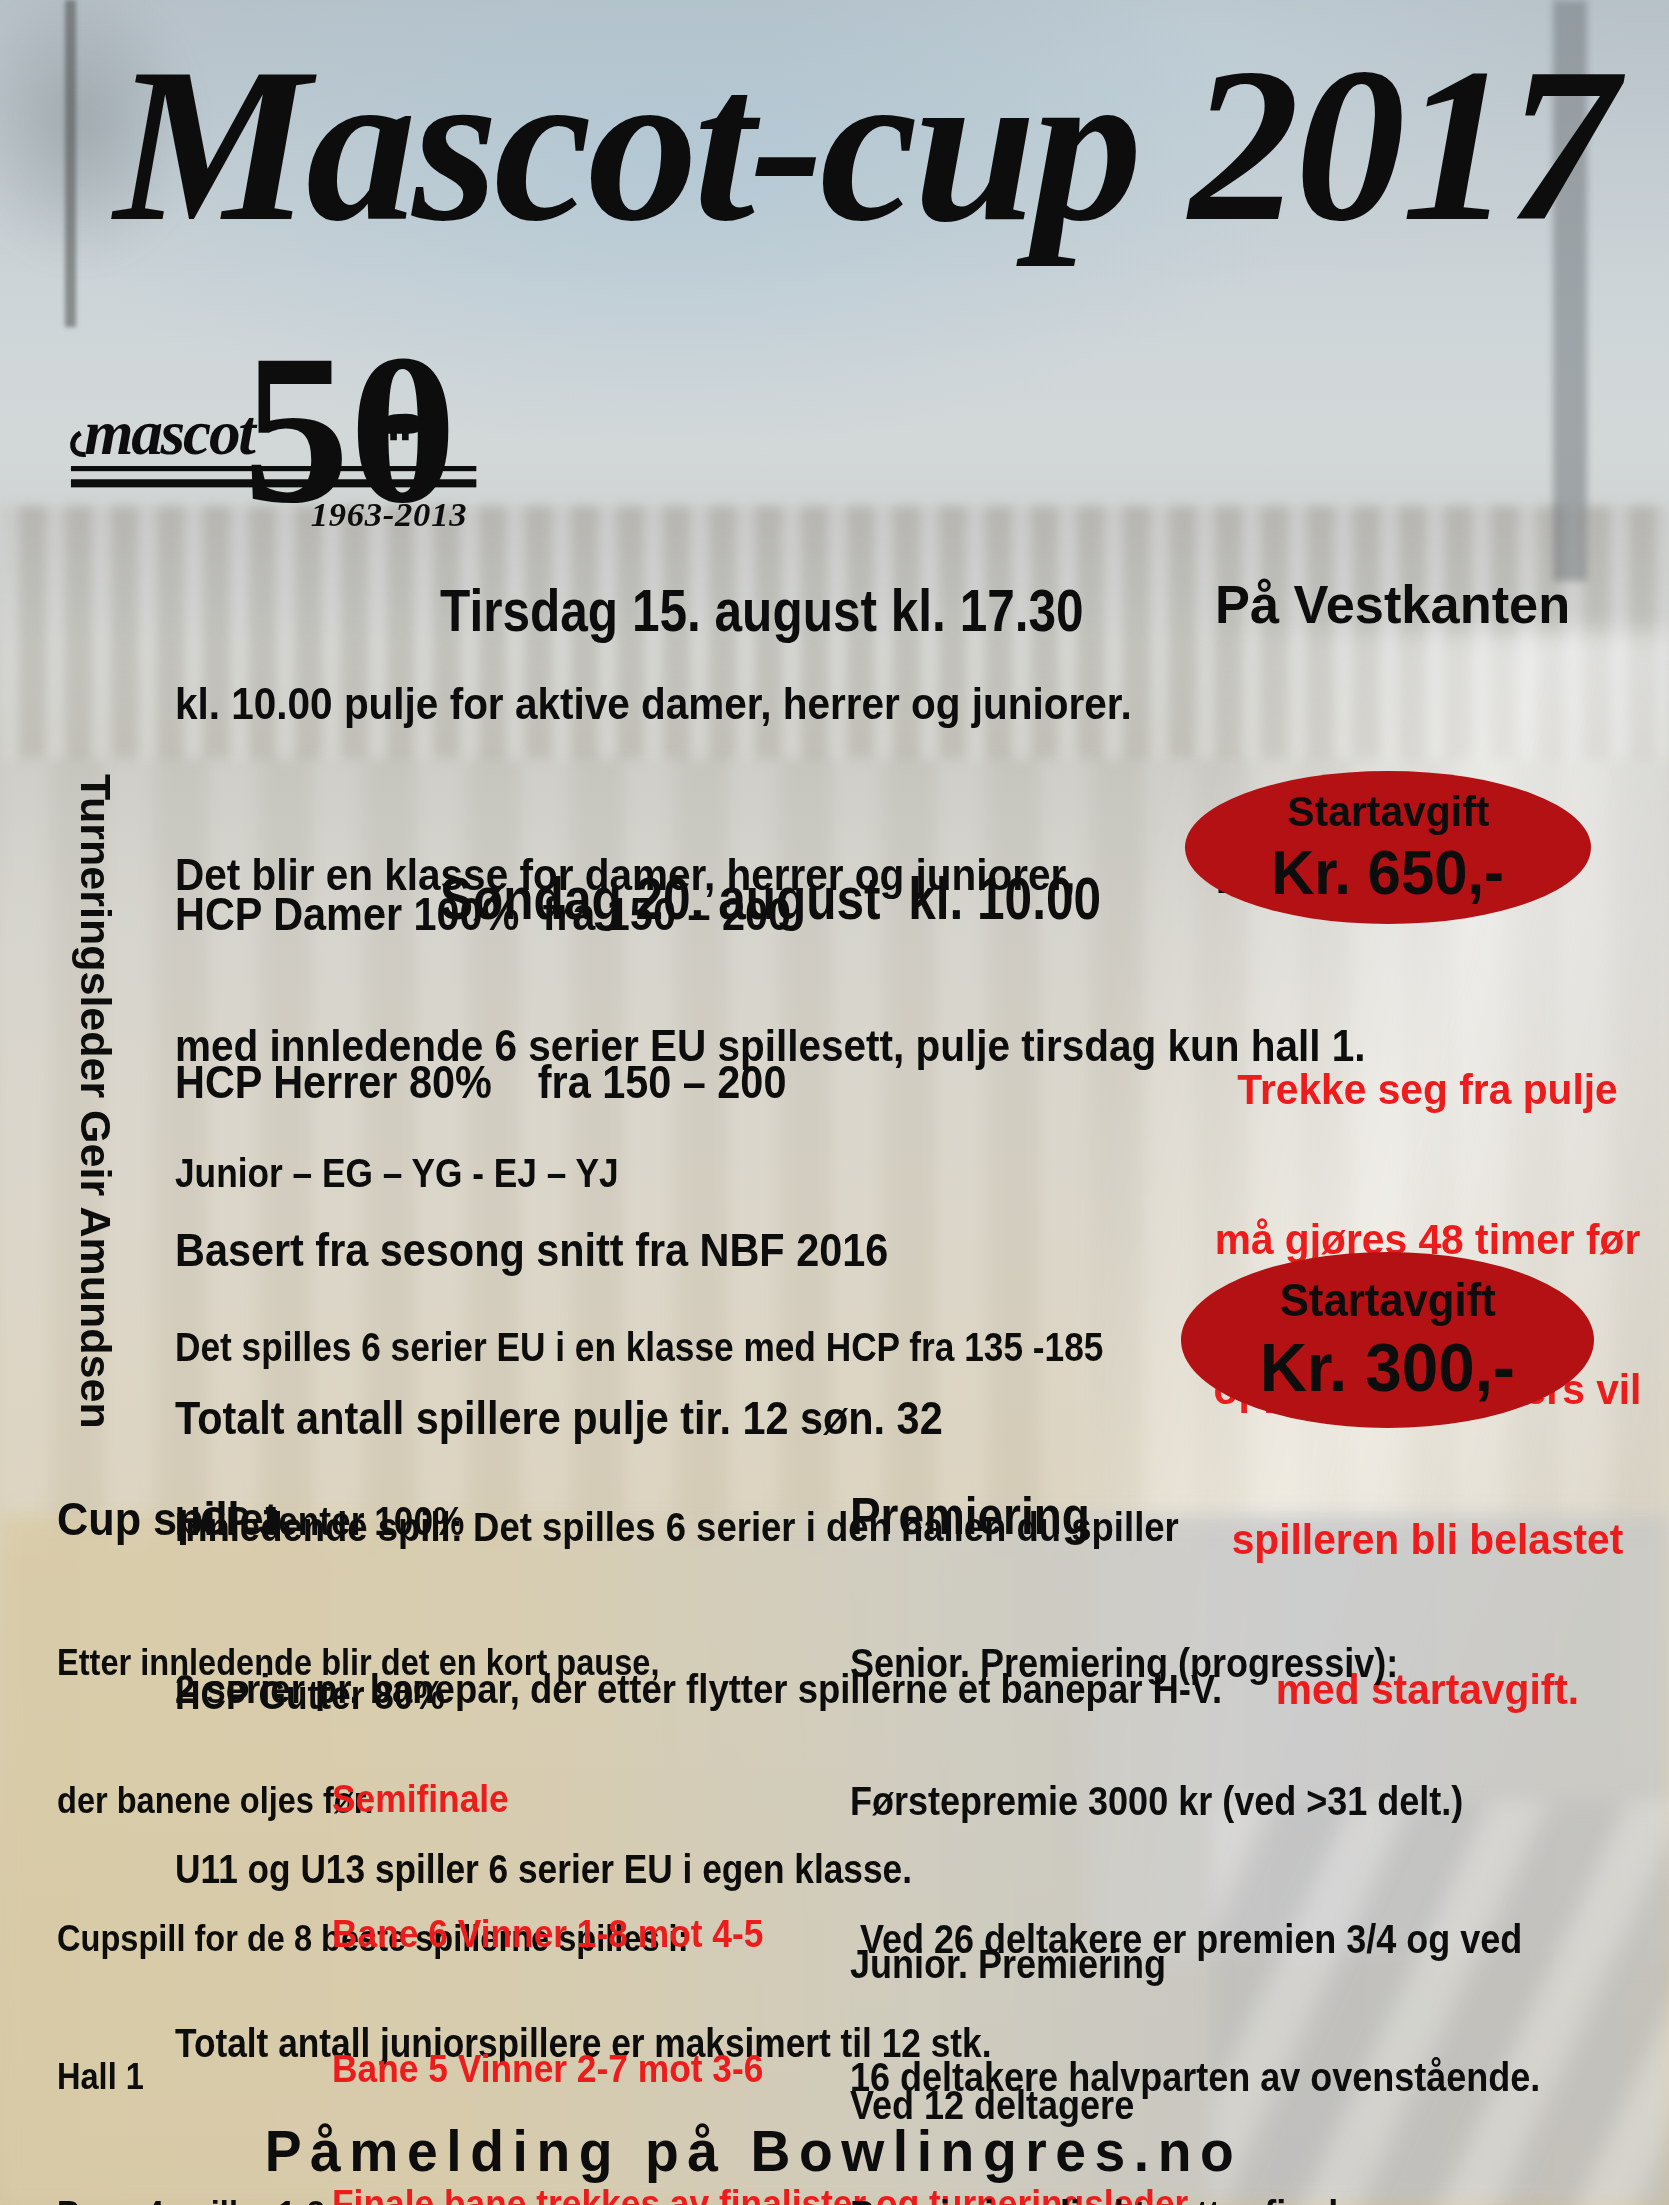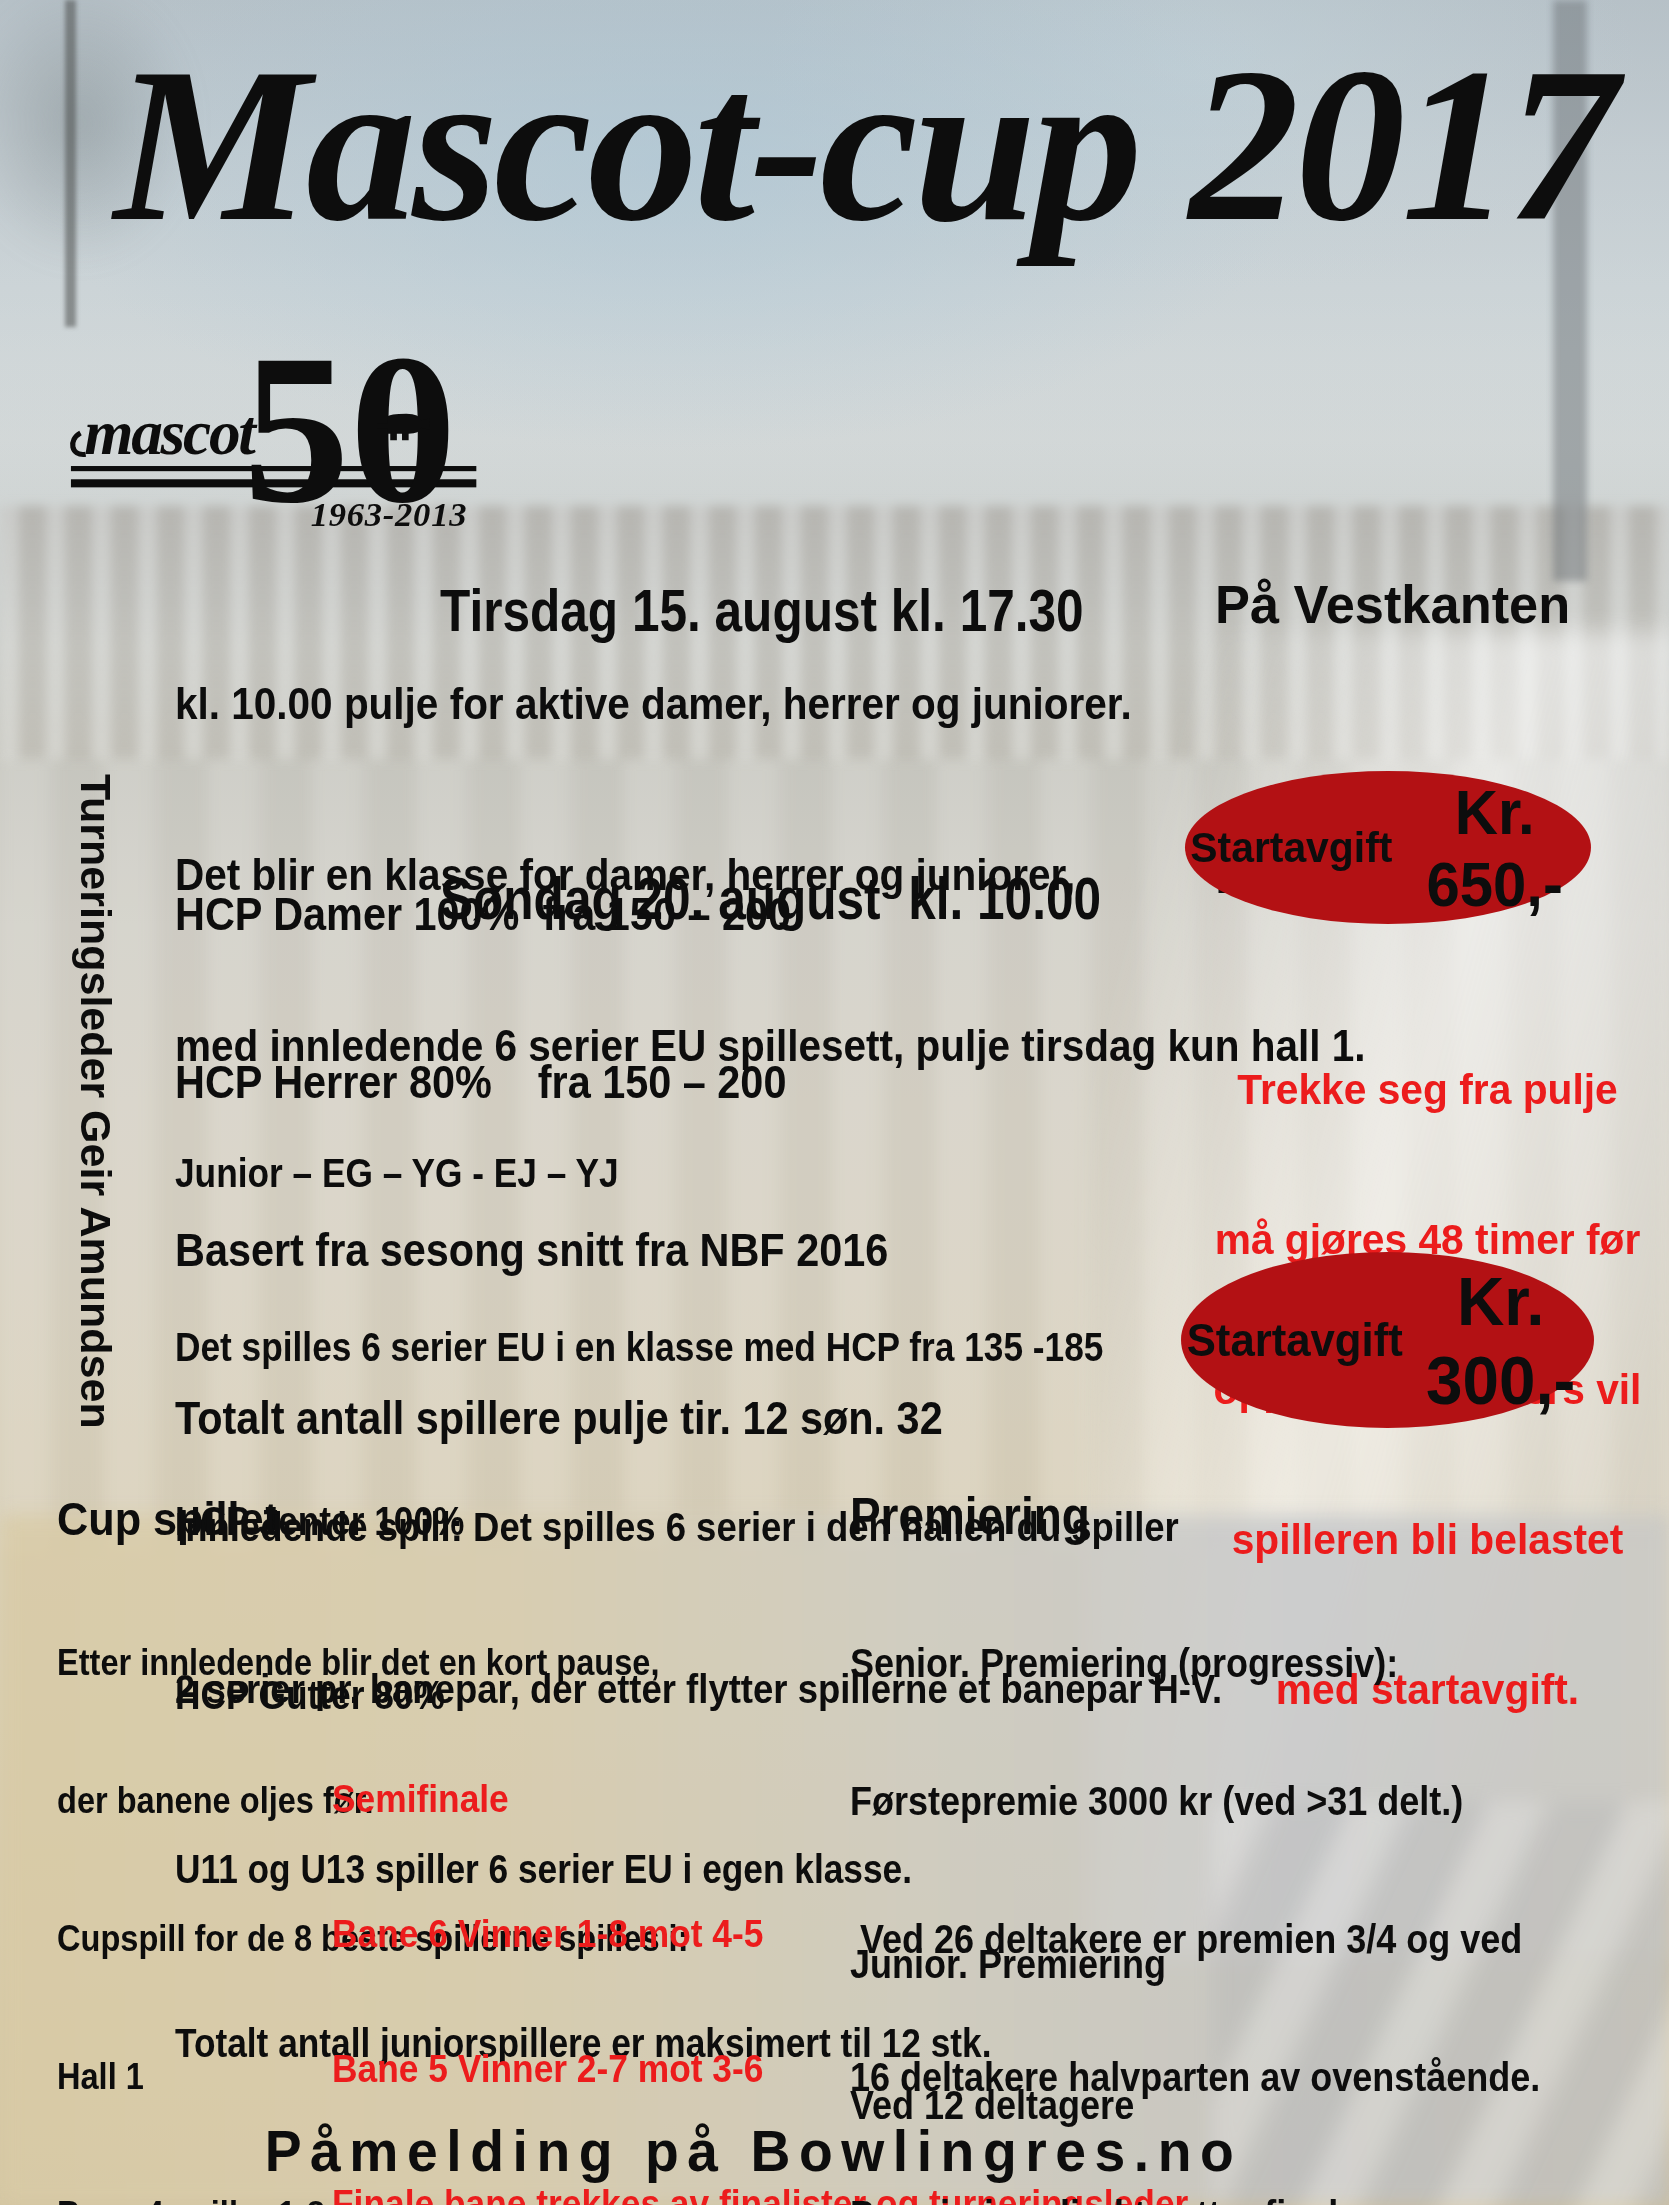--- a/index.html
+++ b/index.html
@@ -53,21 +53,21 @@
     font-size:47px;letter-spacing:1px;fill:var(--ink);}
 
   #dates{left:440px;top:371px;font-size:59px;line-height:96px;transform:scaleX(.84);}
   #venue{left:1215px;top:379px;font-size:54px;line-height:90px;transform:scaleX(.97);}
   #intro{left:175px;top:561px;font-size:45px;line-height:57px;transform:scaleX(.9);}
   #hcp{left:175px;top:774px;font-size:46px;line-height:56px;transform:scaleX(.9);}
   #junior{left:175px;top:1028px;font-size:41px;line-height:58px;transform:scaleX(.86);}
   #prelim{left:175px;top:1392px;font-size:41px;line-height:54px;transform:scaleX(.89);}
 
   .oval{position:absolute;z-index:2;background:var(--badge-red);border-radius:50%;
-    display:flex;flex-direction:row;justify-content:center;align-items:center;text-align:center;}
+    display:flex;flex-direction:column;justify-content:center;align-items:center;text-align:left;}
   #fee1{left:1185px;top:771px;width:406px;height:153px;}
   #fee2{left:1181px;top:1252px;width:413px;height:176px;}
   .oval .fee-label{font-weight:bold;transform:scaleX(.95);}
   .oval .fee-amount{font-weight:bold;transform:scaleX(.95);}
   #fee1 .fee-label{font-size:43px;}
   #fee1 .fee-amount{font-size:63px;margin-top:0px;}
   #fee2 .fee-label{font-size:46px;}
   #fee2 .fee-amount{font-size:69px;margin-top:1.5px;}
 
   #warning{left:1182px;top:965px;width:491px;font-size:42px;line-height:50px;

